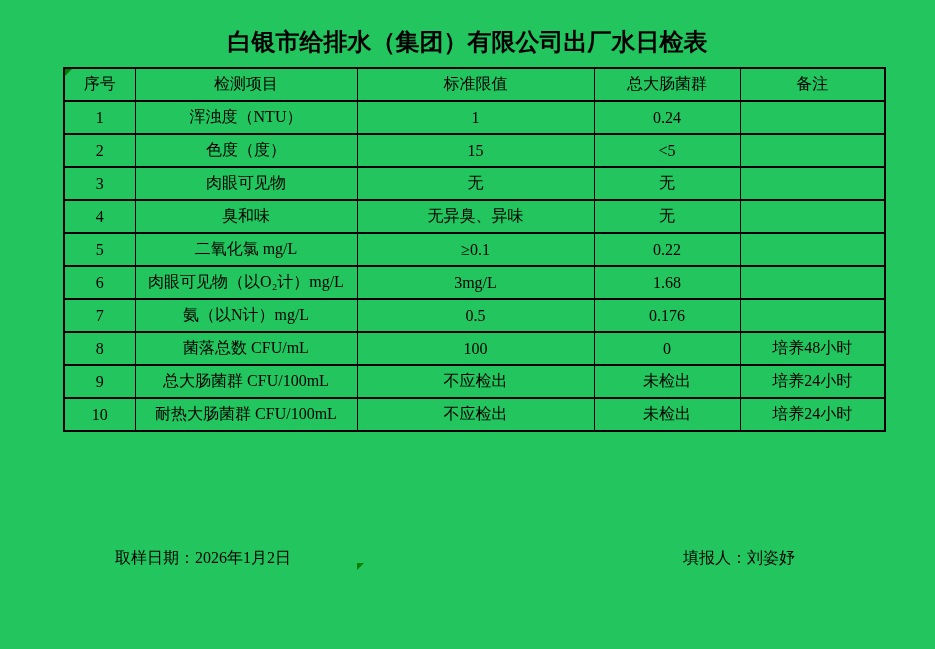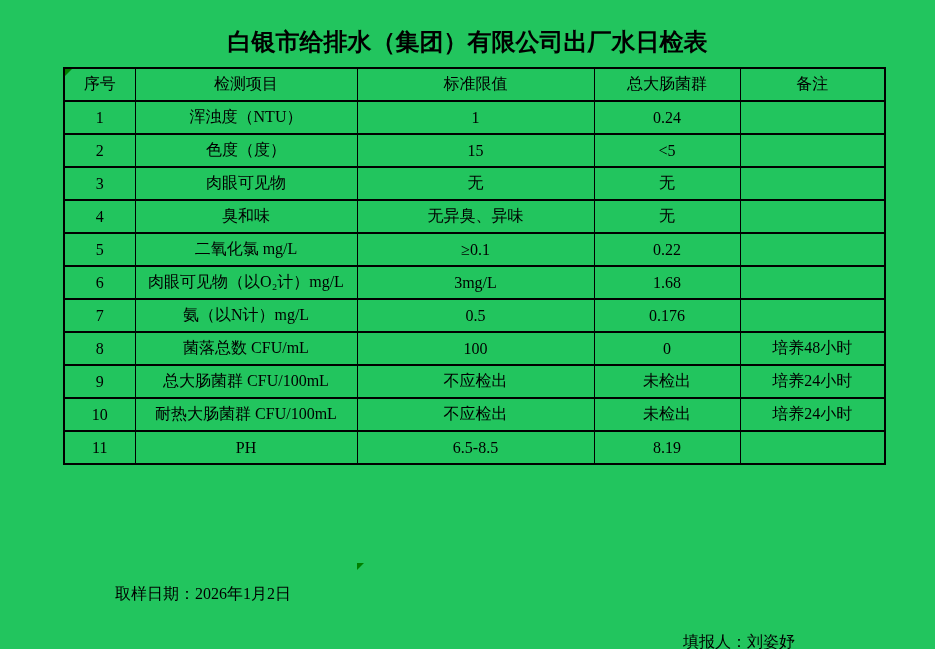--- a/index.html
+++ b/index.html
@@ -48,27 +48,27 @@
     vertical-align: middle;
     font-size: 16px;
     font-weight: normal;
     padding: 0 2px;
     white-space: nowrap;
     overflow: hidden;
   }
   table.sheet tr { height: 33px; padding-left: 23px; }
   .footer-line {
     position: absolute;
-    top: 584px;
+    top: 548px;
     font-size: 16px;
     white-space: pre;
   }
   .f-sample  { left: 115px; }
   .f-test    { left: 428px; }
-  .f-report  { left: 683px; margin-top: 48px; }
+  .f-report  { left: 683px; }
   .flag {
     position: absolute;
     width: 0;
     height: 0;
     border-top: 7px solid #008000;
     border-right: 7px solid transparent;
   }
   .flag-top    { left: 65px;  top: 69px; }
   .flag-bottom { left: 357px; top: 563px; }
 </style>
@@ -160,27 +160,20 @@
           <td>未检出</td>
           <td>培养24小时</td>
         </tr>
         <tr>
           <td>10</td>
           <td>耐热大肠菌群 CFU/100mL</td>
           <td>不应检出</td>
           <td>未检出</td>
           <td>培养24小时</td>
         </tr>
-        <tr>
-          <td>11</td>
-          <td>PH</td>
-          <td>6.5-8.5</td>
-          <td>8.19</td>
-          <td></td>
-        </tr>
       </tbody>
   </table>
 
   <div class="flag flag-top" style="border-top-color: rgb(0, 128, 0);"></div>
   <div class="flag flag-bottom" style="border-top-color: rgb(0, 128, 0);"></div>
 
   <div class="footer-line f-sample">取样日期：2026年1月2日</div>
   <div class="footer-line f-report">填报人：刘姿妤</div>
 
 </div>

